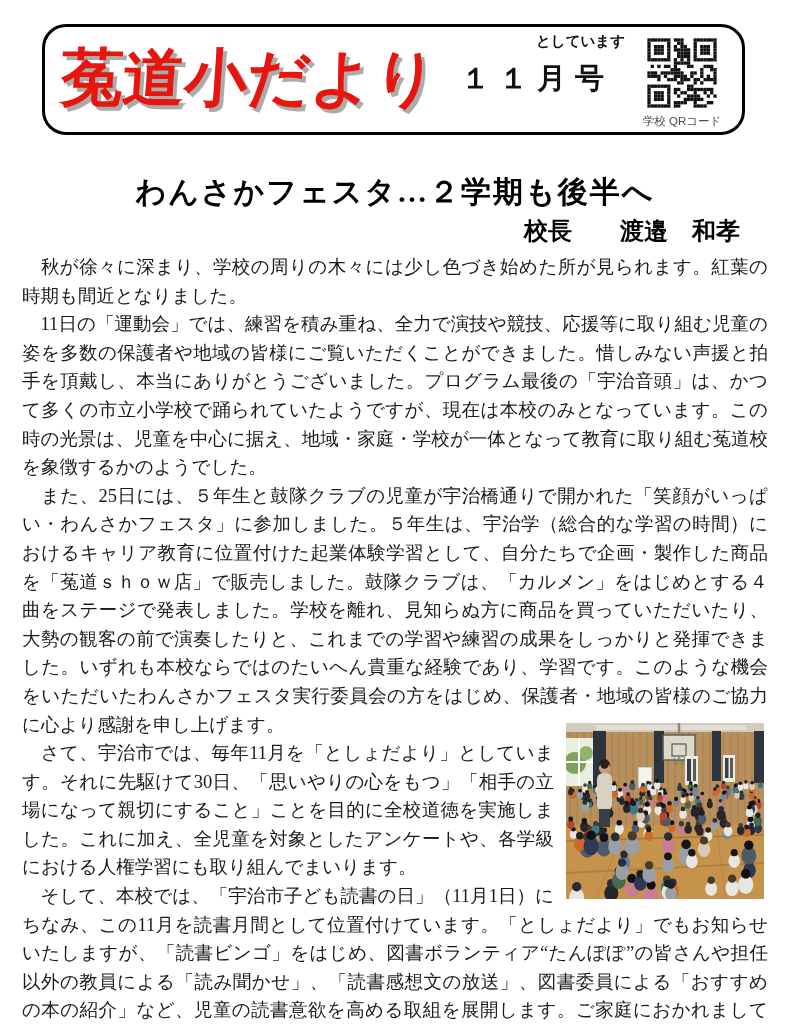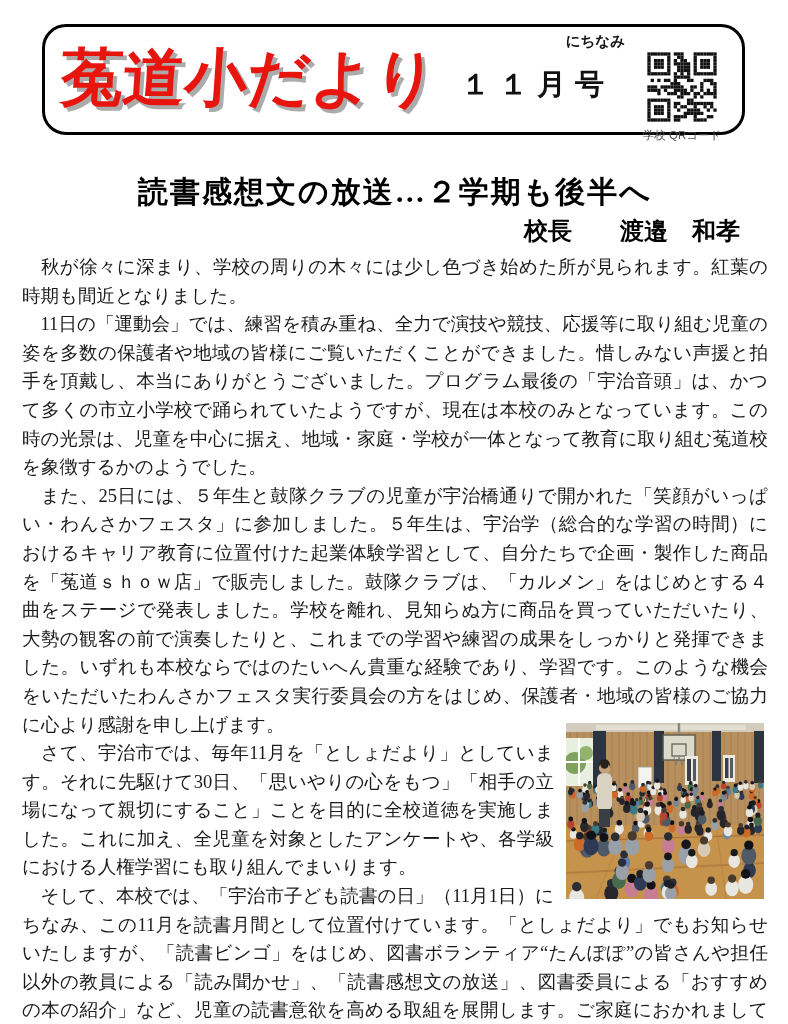--- a/index.html
+++ b/index.html
@@ -10,23 +10,23 @@
   .header-box{position:absolute;left:42px;top:24px;width:697px;height:105px;
               border:3.5px solid #000;border-radius:24px;background:#fff;}
   .masthead{position:absolute;left:16px;top:4px;font-family:"Liberation Sans","DejaVu Sans",sans-serif;
             font-weight:900;font-size:62px;line-height:94px;letter-spacing:0px;
             transform:skewX(-4deg);white-space:nowrap;
             text-shadow:4px 4px 0 #ababab, -1px -1px 0 #fff;}
   .header-info{position:absolute;left:398px;top:5px;width:188px;
                font-family:"Liberation Sans","DejaVu Sans",sans-serif;font-weight:bold;color:#111;}
   .motto{font-size:14.5px;line-height:19px;text-align:left;white-space:nowrap;}
   .school{font-size:14.5px;line-height:19px;text-align:right;padding-right:6px;white-space:nowrap;}
-  .issue{font-size:29px;line-height:36px;letter-spacing:9px;text-align:center;white-space:nowrap;margin-top:15px;}
+  .issue{font-size:29px;line-height:36px;letter-spacing:9px;text-align:center;white-space:nowrap;margin-top:9px;}
   .hdate{font-size:18px;line-height:24px;letter-spacing:1px;white-space:nowrap;margin-top:2px;}
-  .qr-block{position:absolute;right:14px;top:22px;width:92px;text-align:center;}
+  .qr-block{position:absolute;right:14px;top:8px;width:92px;text-align:center;}
   .qr-block svg{display:block;margin:0 auto;}
   .qr-label{font-family:"Liberation Sans","DejaVu Sans",sans-serif;font-size:11.5px;color:#4a4a4a;
             margin-top:3px;white-space:nowrap;}
 
   
   .article{position:absolute;left:22px;top:170px;width:746px;}
   .article-title{margin:0;text-align:center;font-size:30px;font-weight:bold;letter-spacing:2px;
                  line-height:44px;color:#000;}
   .byline{text-align:right;padding-right:28px;font-size:24px;font-weight:bold;line-height:34px;color:#000;}
   .body-text{margin-top:5px;font-size:18.5px;line-height:28.6px;text-align:justify;color:#1a1a1a;}
@@ -38,21 +38,21 @@
 </style>
 </head>
 <body>
 
 <div class="page">
 
   <div class="header-box">
     <div class="masthead" id="masthead" style="color: rgb(232, 21, 15); text-shadow: rgb(171, 171, 171) 4px 4px 0px;">菟道小だより</div>
 
     <div class="header-info">
-      <div class="school">にちなみ</div>
+      <div class="school">としています</div>
       <div class="issue">１１月号</div>
     </div>
 
     <div class="qr-block">
       <svg id="qr-svg" width="76" height="76" viewBox="0 0 76 76">
           <rect width="76" height="76" fill="#ffffff"></rect>
           <rect x="3.35" y="3.35" width="3.3" height="3.3" fill="#111"></rect>
           <rect x="6.65" y="3.35" width="3.3" height="3.3" fill="#111"></rect>
           <rect x="9.95" y="3.35" width="3.3" height="3.3" fill="#111"></rect>
           <rect x="13.25" y="3.35" width="3.3" height="3.3" fill="#111"></rect>
@@ -284,21 +284,21 @@
           <rect x="49.55" y="69.35" width="3.3" height="3.3" fill="#111"></rect>
           <rect x="52.85" y="69.35" width="3.3" height="3.3" fill="#111"></rect>
           <rect x="56.15" y="69.35" width="3.3" height="3.3" fill="#111"></rect>
           <rect x="59.45" y="69.35" width="3.3" height="3.3" fill="#111"></rect>
         </svg>
       <div class="qr-label">学校 QRコード</div>
     </div>
   </div>
 
   <div class="article">
-    <h1 class="article-title">読書感想文の放送…２学期も後半へ</h1>
+    <h1 class="article-title">わんさかフェスタ…２学期も後半へ</h1>
     <div class="byline">校長　　渡邉　和孝</div>
 
     <div class="body-text">
       <p>　秋が徐々に深まり、学校の周りの木々には少し色づき始めた所が見られます。紅葉の時期も間近となりました。</p>
       <p>　11日の「運動会」では、練習を積み重ね、全力で演技や競技、応援等に取り組む児童の姿を多数の保護者や地域の皆様にご覧いただくことができました。惜しみない声援と拍手を頂戴し、本当にありがとうございました。プログラム最後の「宇治音頭」は、かつて多くの市立小学校で踊られていたようですが、現在は本校のみとなっています。この時の光景は、児童を中心に据え、地域・家庭・学校が一体となって教育に取り組む菟道校を象徴するかのようでした。</p>
       <p>　また、25日には、５年生と鼓隊クラブの児童が宇治橋通りで開かれた「笑顔がいっぱい・わんさかフェスタ」に参加しました。５年生は、宇治学（総合的な学習の時間）におけるキャリア教育に位置付けた起業体験学習として、自分たちで企画・製作した商品を「菟道ｓｈｏｗ店」で販売しました。鼓隊クラブは、「カルメン」をはじめとする４曲をステージで発表しました。学校を離れ、見知らぬ方に商品を買っていただいたり、大勢の観客の前で演奏したりと、これまでの学習や練習の成果をしっかりと発揮できました。いずれも本校ならではのたいへん貴重な経験であり、学習です。このような機会をいただいたわんさかフェスタ実行委員会の方をはじめ、保護者・地域の皆様のご協力に心より感謝を申し上げます。</p>
 
       <div class="photo-float">
         <svg viewBox="0 0 198 176" width="198" height="176">
 

